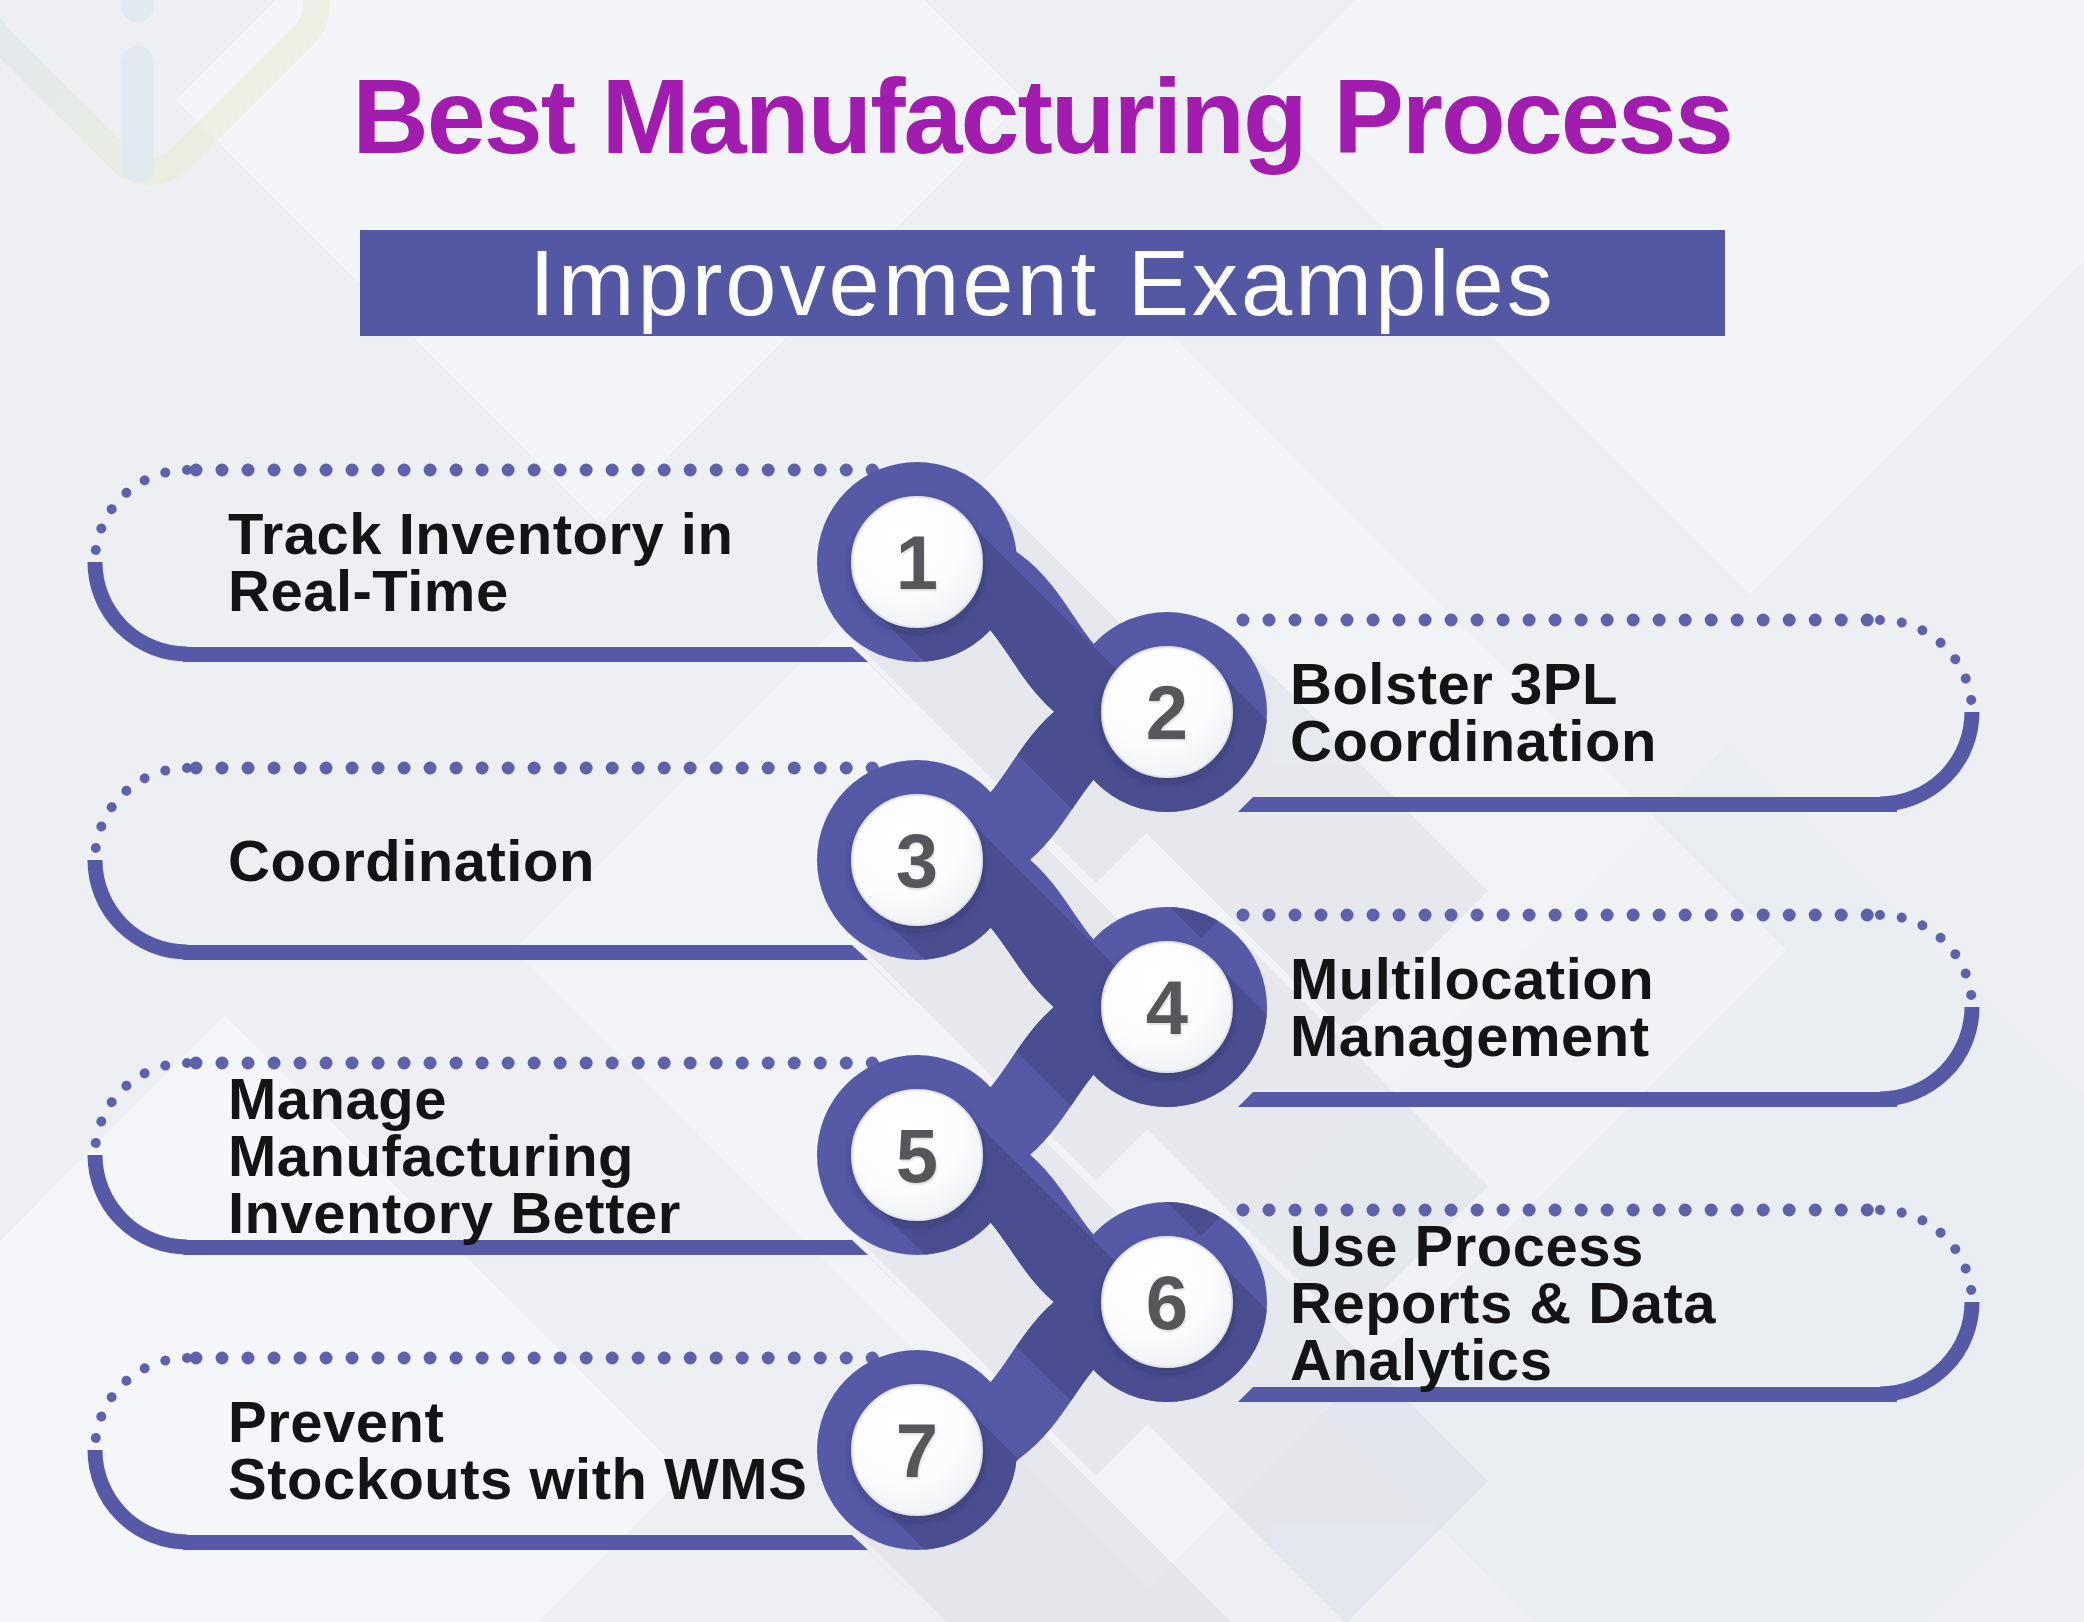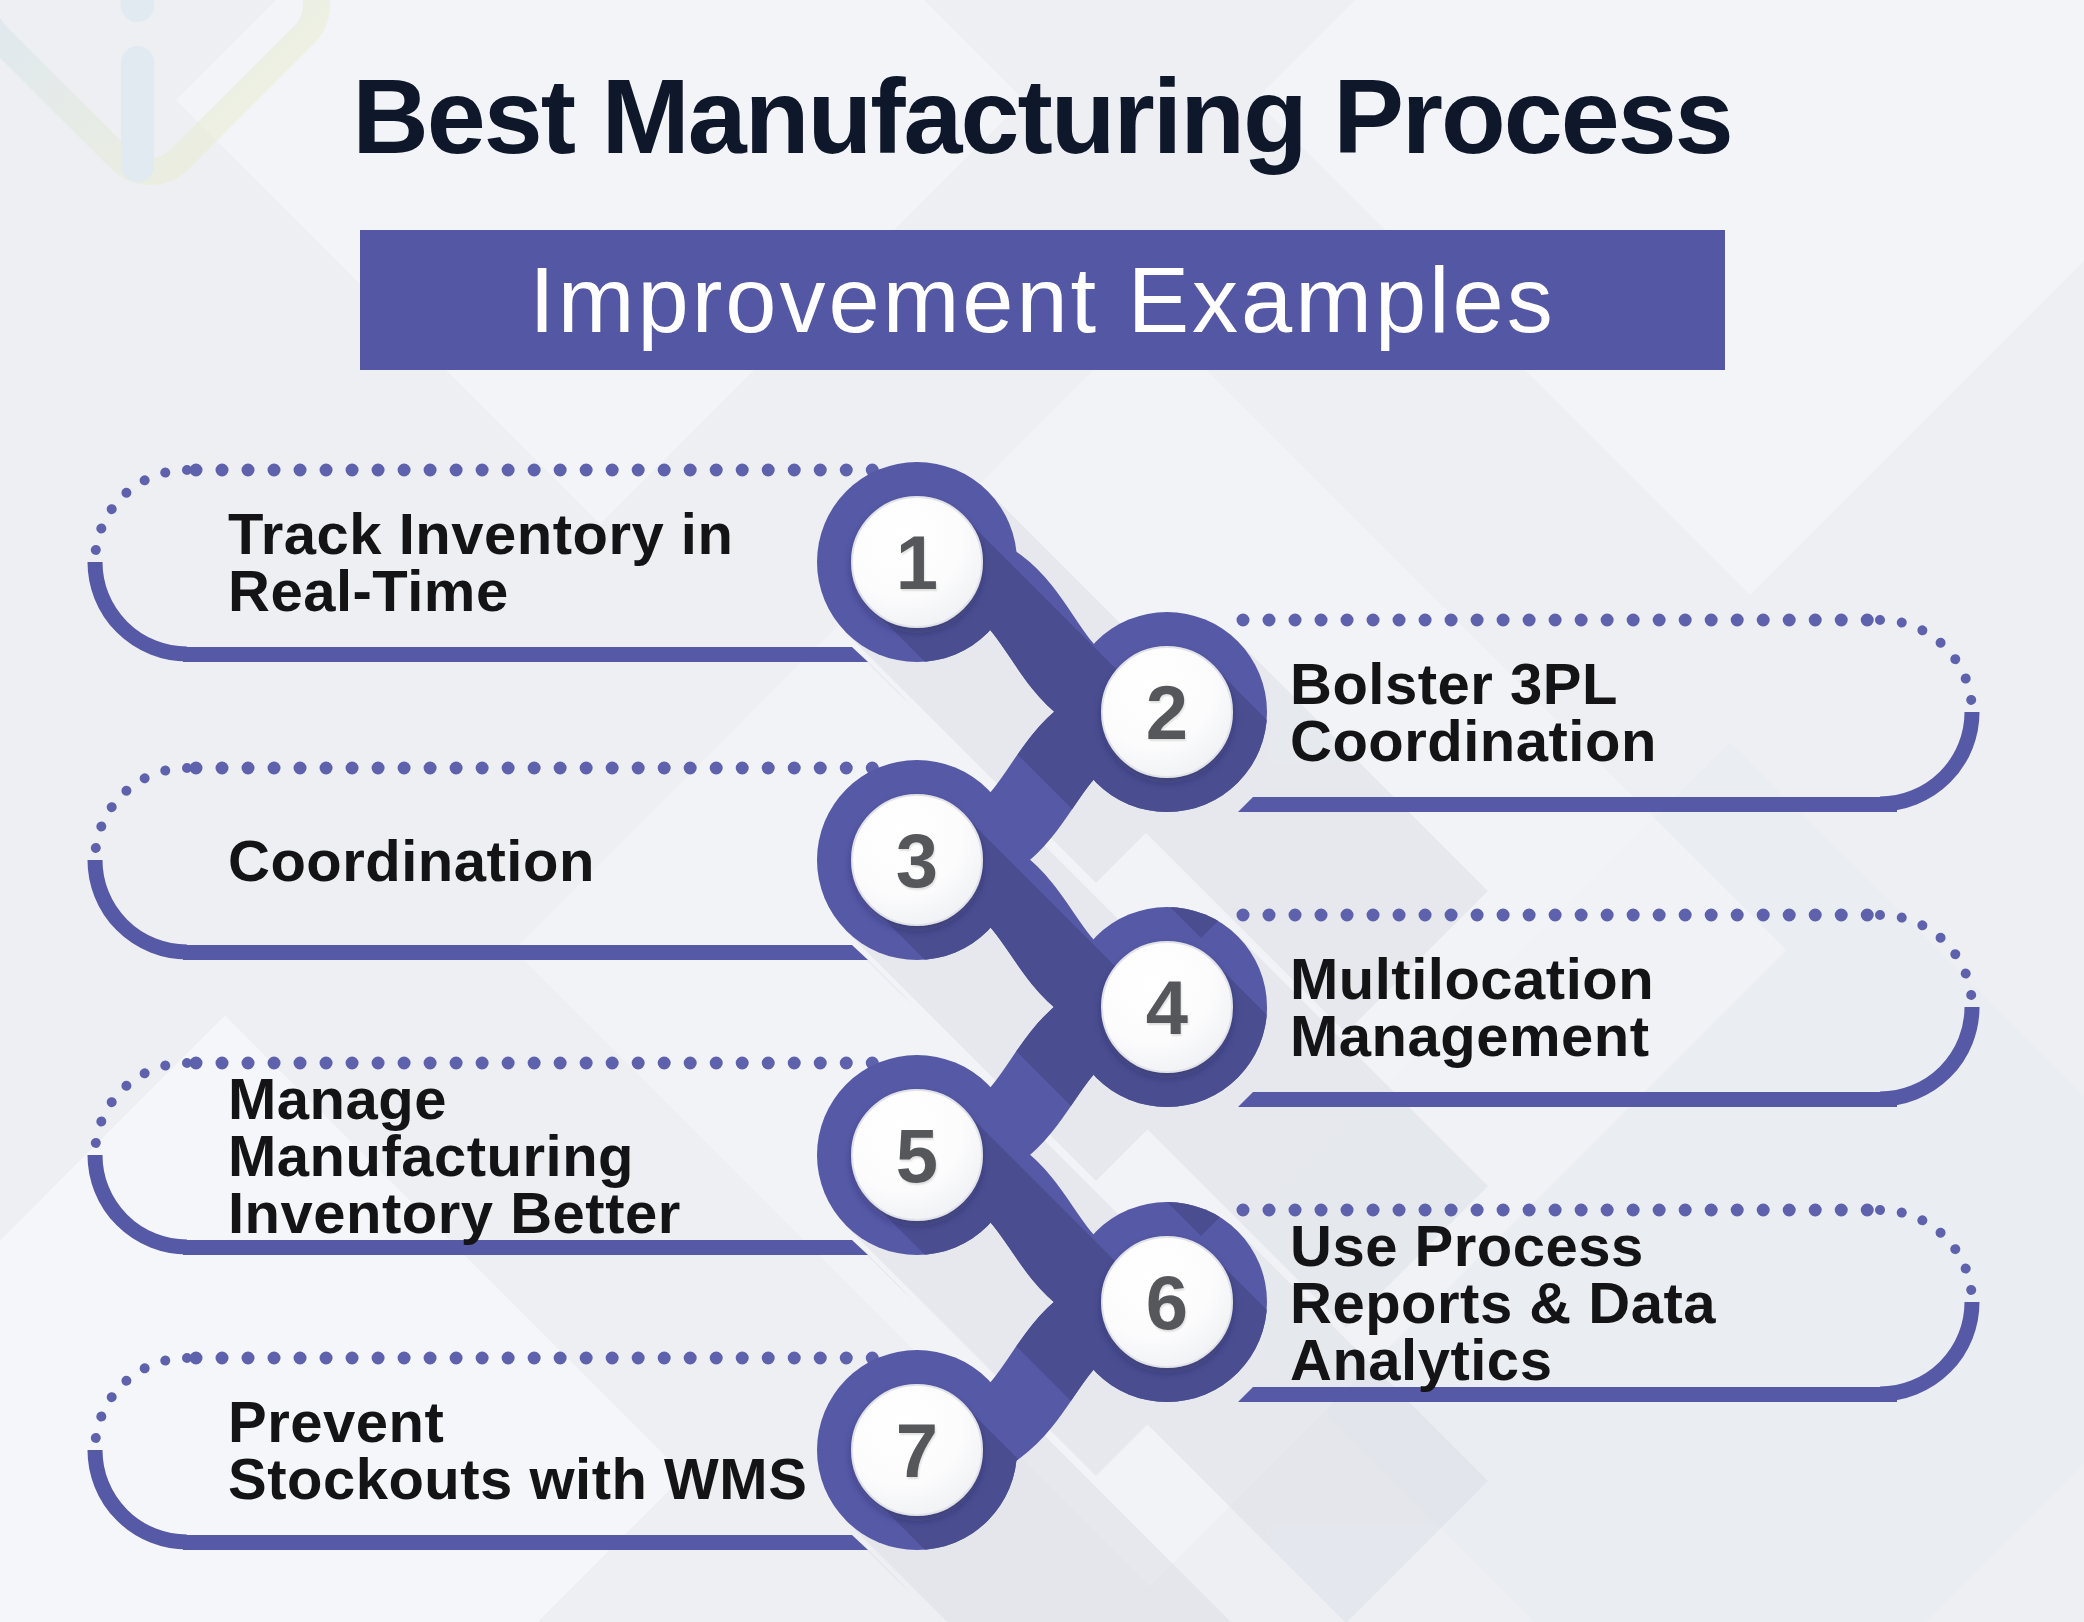--- a/index.html
+++ b/index.html
@@ -6,25 +6,25 @@
   .canvas{
     position:relative;width:2084px;height:1622px;overflow:hidden;
     background:#edeff3;
     font-family:"Liberation Sans", sans-serif;
   }
   svg{position:absolute;left:0;top:0;}
   .bg-art{z-index:0;}
   .chain-art{z-index:2;}
   .title{
     position:absolute;z-index:3;left:0;top:56px;width:100%;
-    text-align:center;font-size:106px;font-weight:800;color:#0f172a;
+    text-align:center;font-size:106px;font-weight:800;color:#a21caf;
     letter-spacing:-2px;
   }
   .banner{
-    position:absolute;z-index:3;left:360px;top:230px;width:1365px;height:140px;
+    position:absolute;z-index:3;left:360px;top:230px;width:1365px;height:106px;
     background:#5457a3;display:flex;align-items:center;justify-content:center;
   }
   .banner span{
     color:#ffffff;font-size:92px;font-weight:500;letter-spacing:3px;
   }
   .label{
     position:absolute;z-index:4;display:flex;flex-direction:column;
     justify-content:center;align-items:flex-start;height:168px;
     font-size:58px;font-weight:700;color:#141416;line-height:57px;
     letter-spacing:0.5px;

